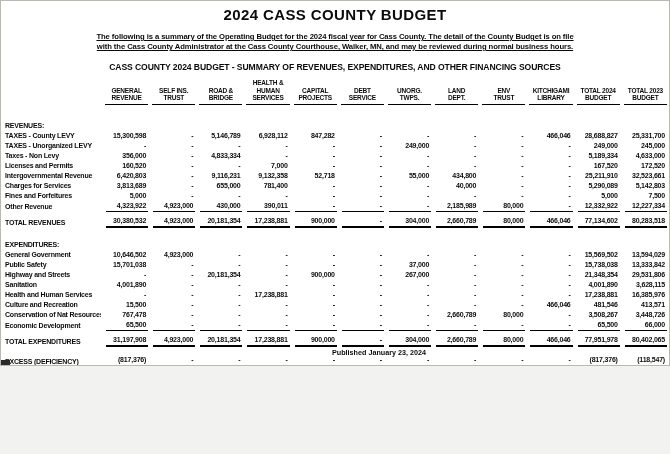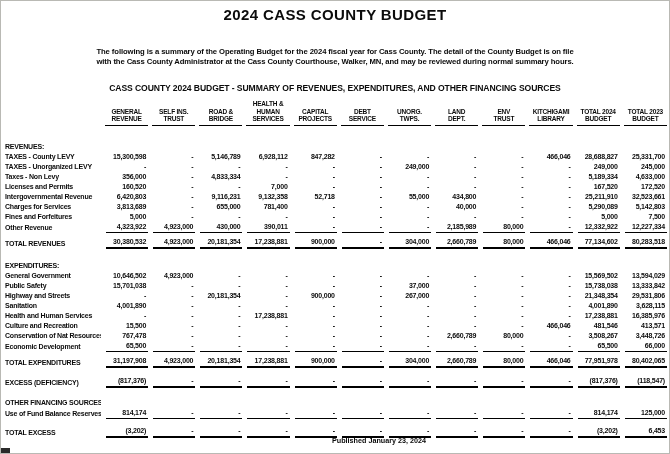--- a/index.html
+++ b/index.html
@@ -1,26 +1,26 @@
 <!DOCTYPE html>
 <html><head>
 <meta charset="utf-8">
 <style>
   html,body { margin:0; padding:0; }
   body {
     width:670px; height:454px; background:#f2f2f0; overflow:hidden;
     font-family:"Liberation Sans", sans-serif; font-weight:bold; color:#0b0b0b;
   }
   .page {
-    position:relative; width:670px; height:454px; background:#ffffff;
+    position:relative; width:670px; height:366px; background:#ffffff;
     box-sizing:border-box; border:1px solid #b9b9b4; overflow:hidden;
   }
   .title { text-align:center; font-size:15px; letter-spacing:.4px; padding-top:5px; }
-  .intro { text-align:center; font-size:7.7px; line-height:1.3; margin-top:24px; letter-spacing:-0.1px; }
-  .subtitle { text-align:center; font-size:8.6px; margin-top:16px; letter-spacing:-0.1px; }
+  .intro { text-align:center; font-size:7.7px; line-height:1.3; margin-top:9px; letter-spacing:-0.1px;text-decoration:underline; }
+  .subtitle { text-align:center; font-size:8.6px; margin-top:10px; letter-spacing:-0.1px; }
   table.budget { border-collapse:collapse; table-layout:fixed; width:662px; margin:7px 0 0 4px; }
   table.budget td { padding:0; vertical-align:bottom; font-size:7px; line-height:10px; letter-spacing:-0.2px; }
   td.label-col { overflow:hidden; white-space:nowrap; }
   .lbl-section { padding-left:2px; }
   .lbl-data { padding-left:10px; }
   .lbl-total { padding-left:13px; }
   td.num-col .vcell { text-align:right; padding-right:2px; margin-left:5px; white-space:nowrap; }
   .rule-thin  { border-bottom:1px solid #000; }
   .rule-thick { border-bottom:2px solid #000; }
   tr.colheader-row td { vertical-align:bottom; }
@@ -31,21 +31,21 @@
   .footer { position:absolute; left:268px; width:220px; bottom:8px; text-align:center; font-size:7.2px; line-height:1.3; }
   .corner-mark { position:absolute; left:0; bottom:0; width:9px; height:5px; background:#2a2a2a; }
 </style>
 </head>
 <body>
 
 <div class="page">
   <div class="title">2024 CASS COUNTY BUDGET</div>
   <div class="intro">
     <div>The following is a summary of the Operating Budget for the 2024 fiscal year for Cass County.  The detail of the County Budget is on file</div>
-    <div>with the Cass County Administrator at the Cass County Courthouse, Walker, MN, and may be reviewed during normal summary hours.</div>
+    <div>with the Cass County Administrator at the Cass County Courthouse, Walker, MN, and may be reviewed during normal business hours.</div>
   </div>
   <div class="subtitle">CASS COUNTY  2024 BUDGET - SUMMARY OF REVENUES, EXPENDITURES, AND OTHER FINANCING SOURCES</div>
 
   <table class="budget">
     <tbody>
         <tr class="colheader-row">
           <td class="label-col" style="width: 96px;"></td>
           <td class="num-col">
             <div class="hcell">GENERAL<br>REVENUE</div>
           </td>

